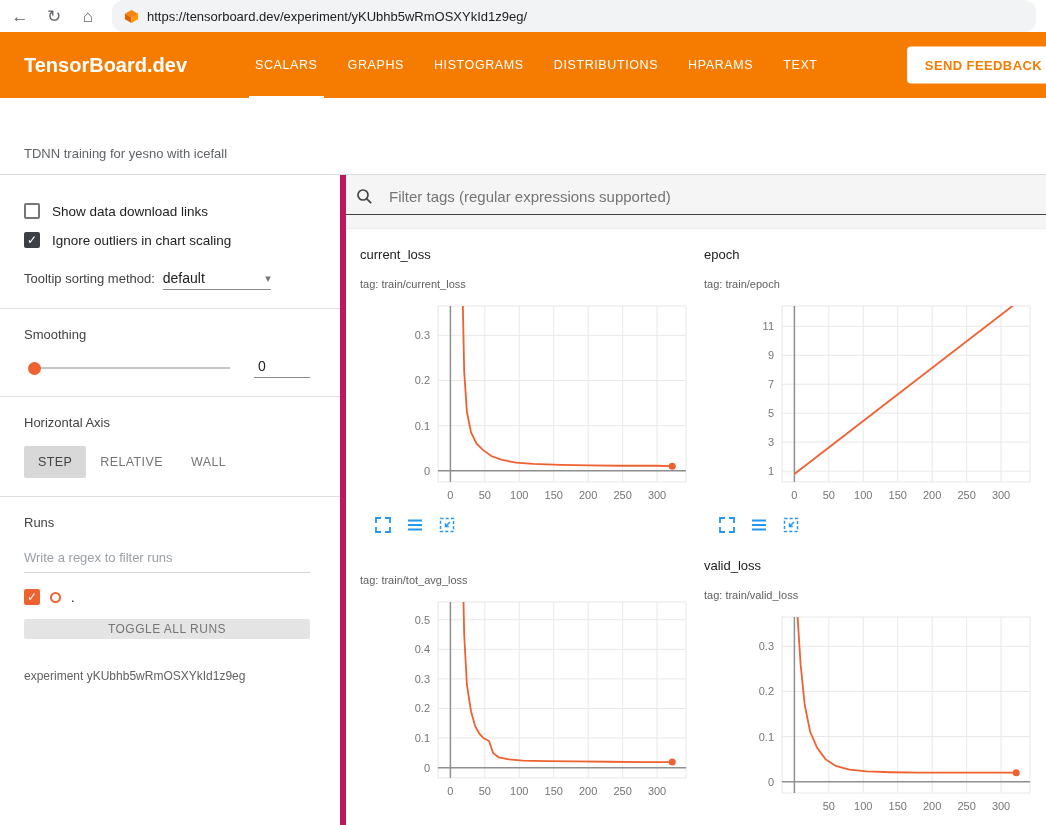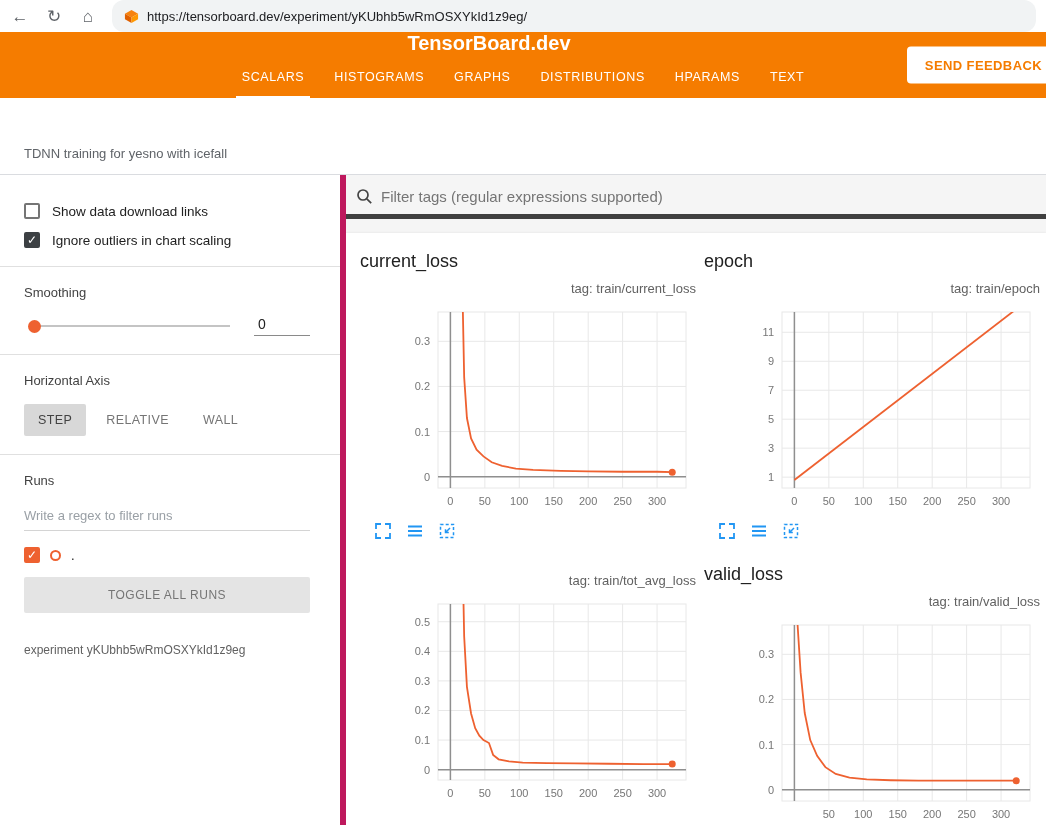--- a/index.html
+++ b/index.html
@@ -9,21 +9,21 @@
   
   .browser-bar { height:32px; display:flex; align-items:center; gap:14px;
     padding:0 10px; background:#fff; }
   .nav-ic { color:#5f6368; font-size:17px; line-height:1; cursor:pointer; width:20px; text-align:center; }
   .url-pill { flex:1; height:32px; background:#f1f3f4; border-radius:12px;
     display:flex; align-items:center; gap:8px; padding:0 12px; }
   .url-text { font-size:13px; color:#202124; }
 
   
   .app-header { position:relative; height:66px; background:var(--header-orange);
-    display:flex; align-items:center; padding:0 24px;flex-direction:column; }
+    display:flex; align-items:center; padding:0 24px; }
   .logo { color:#fff; font-size:20px; font-weight:700; margin-right:68px; }
   .tabs { display:flex; height:100%; gap:30px; }
   .tab { position:relative; display:flex; align-items:center; color:#fff;
     font-size:12.5px; letter-spacing:.6px; font-weight:500; cursor:pointer; text-decoration:none; }
   .tab.active::after { content:""; position:absolute; left:-6px; right:-6px; bottom:0;
     height:2.5px; background:#fff; }
   .feedback-btn { position:absolute; right:-14px; top:50%; transform:translateY(-50%);
     background:#fff; color:var(--header-orange); border:none; border-radius:4px;
     font-size:13px; font-weight:700; letter-spacing:.4px; padding:11px 18px;
     font-family:"Liberation Sans",sans-serif; cursor:pointer; white-space:nowrap; }
@@ -55,53 +55,53 @@
   .select .arrow { color:#757575; font-size:11px; }
 
   .section-label { font-size:13px; color:#424242; margin-bottom:16px; }
   .slider-row { display:flex; align-items:center; gap:24px; padding-left:6px; margin-bottom:4px; }
   .slider { position:relative; width:200px; height:2px; background:#c4c4c4; cursor:pointer; }
   .slider .thumb { position:absolute; left:-2px; top:-5.5px; width:13px; height:13px;
     border-radius:50%; background:var(--run-color); }
   .slider-value { width:56px; border-bottom:1px solid #8a8a8a; font-size:14px;
     color:#212121; padding:0 0 3px 4px; }
 
-  .axis-btns { display:flex; gap:6px; }
+  .axis-btns { display:flex; }
   .axis-btn { border:none; background:transparent; color:#757575; font-size:12.5px;
     letter-spacing:.4px; padding:9px 14px; border-radius:2px; cursor:pointer;
     font-family:"Liberation Sans",sans-serif; }
   .axis-btn.active { background:#d8d8d8; color:#424242; }
 
   .runs-filter { width:100%; border:none; border-bottom:1px solid #d4d4d4;
     font-size:13px; padding:4px 0 7px; outline:none; color:#212121;
     font-family:"Liberation Sans",sans-serif; }
   .runs-filter::placeholder { color:#9aa0a6; }
   .run-row { display:flex; align-items:center; gap:10px; margin-top:16px; cursor:pointer; }
   .run-dot { width:11px; height:11px; border:2px solid var(--run-color); border-radius:50%; }
   .run-name { font-size:13px; color:#212121; }
-  .toggle-all { margin-top:14px; width:100%; height:36px; border:none; border-radius:2px;
+  .toggle-all { margin-top:14px; width:100%; height:20px; border:none; border-radius:2px;
     background:#e4e4e4; color:#757575; font-size:12px; letter-spacing:.5px;
     font-family:"Liberation Sans",sans-serif; cursor:pointer; }
   .exp-name { margin-top:30px; font-size:12px; color:#616161; }
 
   
   .main { flex:1; background:#f5f5f5; overflow:hidden; }
-  .filter-row { display:flex; align-items:center; gap:8px; padding:13px 10px 9px;
-    border-bottom:5px solid #404040; }
+  .filter-row { display:flex; align-items:center; gap:16px; padding:13px 10px 9px;
+    border-bottom:1px solid #404040; }
   .filter-row input { flex:1; border:none; background:transparent; outline:none;
     font-size:15px; color:#424242; font-family:"Liberation Sans",sans-serif; }
   .filter-row input::placeholder { color:#757575; }
 
   .card { margin-top:14px; background:#fff; box-shadow:0 1px 3px rgba(0,0,0,.18); }
   .card-header { padding:14px 16px; font-size:14px; color:#212121;
     border-bottom:1px solid #e0e0e0; cursor:pointer; }
   .charts-grid { display:grid; grid-template-columns:336px 336px; column-gap:8px;
     row-gap:24px; padding:18px 4px 20px 14px; }
-  .chart-title { font-size:18px; color:#212121; }
-  .chart-tag { font-size:13px; color:#616161; margin:9px 0 10px;text-align:right; }
+  .chart-title { font-size:13px; color:#212121; }
+  .chart-tag { font-size:11px; color:#616161; margin:16px 0 10px; }
   .chart-toolbar { display:flex; gap:14px; margin:4px 0 0 14px; color:var(--icon-blue); }
   .chart-tool { cursor:pointer; display:inline-flex; }
   .tick { font-size:11px; fill:#767676; font-family:"Liberation Sans",sans-serif; }
 </style>
 </head>
 <body>
 
 <div class="browser-bar">
   <span class="nav-ic">←</span>
   <span class="nav-ic">↻</span>
@@ -115,22 +115,22 @@
       </svg>
     </span>
     <span class="url-text">https://tensorboard.dev/experiment/yKUbhb5wRmOSXYkId1z9eg/</span>
   </div>
 </div>
 
 <header class="app-header">
   <div class="logo">TensorBoard.dev</div>
   <nav class="tabs">
     <a class="tab active">SCALARS</a>
+    <a class="tab">GRAPHS</a>
     <a class="tab">HISTOGRAMS</a>
-    <a class="tab">GRAPHS</a>
     <a class="tab">DISTRIBUTIONS</a>
     <a class="tab">HPARAMS</a>
     <a class="tab">TEXT</a>
   </nav>
   <button class="feedback-btn">SEND FEEDBACK</button>
 </header>
 
 <div class="desc-row">
   <span>TDNN training for yesno with icefall</span>
 </div>
@@ -142,20 +142,27 @@
     <label class="check-row">
       <span class="cb"></span>
       <span>Show data download links</span>
     </label>
 
     <label class="check-row">
       <span class="cb checked">✓</span>
       <span>Ignore outliers in chart scaling</span>
     </label>
 
+    <div class="tooltip-row">
+      <span>Tooltip sorting method:</span>
+      <span class="select">
+        <span>default</span>
+        <span class="arrow">▾</span>
+      </span>
+    </div>
 
     <hr>
 
     <div class="section-label">Smoothing</div>
     <div class="slider-row">
       <div class="slider">
         <div class="thumb"></div>
       </div>
       <div class="slider-value">0</div>
     </div>

